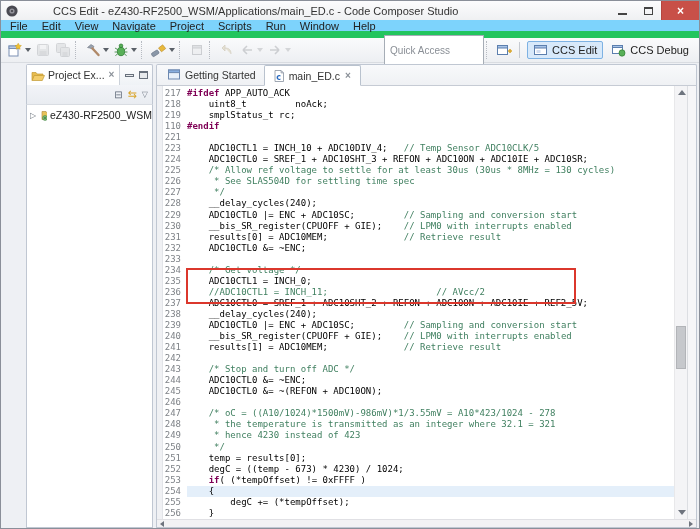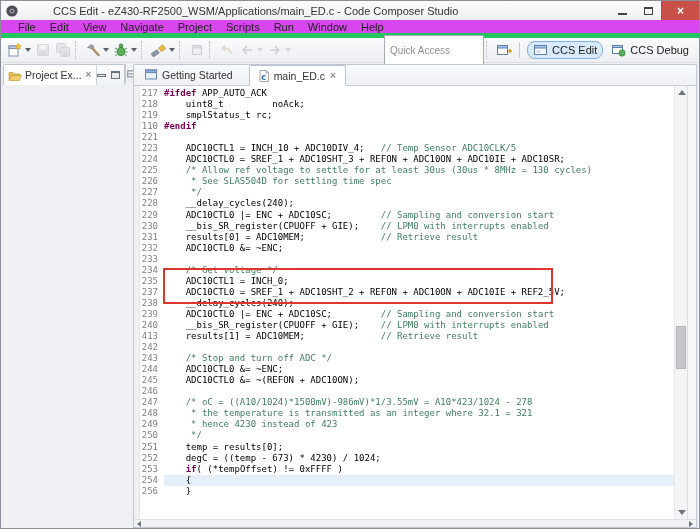--- a/index.html
+++ b/index.html
@@ -18,65 +18,65 @@
   .app-icon{width:14px;height:14px;flex:none;}
   .title-text{position:absolute;left:52px;right:110px;text-align:left;font-size:11px;color:#333;
     white-space:nowrap;overflow:hidden;}
   .win-controls{margin-left:auto;display:flex;height:19px;}
   .wc{width:26px;height:19px;display:flex;align-items:center;justify-content:center;}
   .wc-min span{display:block;width:9px;height:0;border-bottom:2px solid #444;margin-top:6px;}
   .wc-max span{display:block;width:9px;height:8px;border:1px solid #444;border-top:2px solid #444;}
   .wc-close{width:38px;background:var(--close-button-red,#c85048);border-left:1px solid #b4463e;}
   .wc-close span{color:#fff;font-size:12px;font-weight:bold;line-height:1;}
   
-  .menubar{height:18px;flex:none;display:flex;align-items:center;background:#d946ef;
-    border-bottom:5px solid #22c55e;font-size:11px;color:#222;padding-left:10px;}
+  .menubar{height:18px;flex:none;display:flex;align-items:center;background:#7dd3fc;
+    border-bottom:7px solid #22c55e;font-size:11px;color:#222;padding-left:2px;}
   .menu-item{padding:2px 7px;cursor:default;}
   
   .toolbar{height:25px;flex:none;display:flex;align-items:center;
     background:linear-gradient(#fafbfc,#edeff2);border-bottom:1px solid #d9dce1;padding:0 4px;}
   .tbtn{height:20px;display:flex;align-items:center;justify-content:center;padding:0 2px;border-radius:2px;}
   .caret{width:0;height:0;border-left:3px solid transparent;border-right:3px solid transparent;
     border-top:4px solid #5a6068;margin-left:2px;}
   .caret.dim{border-top-color:#aab0b8;}
   .tsep{width:5px;height:18px;border-left:1px dotted #b7bbc2;margin:0 3px 0 2px;}
   .dim-ic{opacity:.45;filter:grayscale(60%);}
   .toolbar-right{margin-left:auto;display:flex;align-items:center;}
   .qa-input{width:100px;height:31px;border:1px solid #a6adb6;font-size:10px;padding:1px 5px;
     font-family:"Liberation Sans",sans-serif;color:#444;background:#fff;}
   .qa-input::placeholder{color:#8a8f96;}
   .persp{display:flex;align-items:center;gap:4px;font-size:11px;color:#222;
-    padding:1px 5px;border:1px solid transparent;border-radius:8px;margin-left:2px;}
+    padding:1px 5px;border:1px solid transparent;border-radius:2px;margin-left:2px;}
   .persp.active{background:var(--ccs-edit-active-bg,#d8e9fa);border-color:var(--ccs-edit-active-border,#7eb2e3);}
   .vbar-sep{width:1px;height:16px;background:#c6cad1;margin:0 5px;}
   
   .main{flex:1;display:flex;padding:1px 2px 0 2px;min-height:0;}
   
-  .explorer{width:127px;flex:none;display:flex;}
+  .explorer{width:127px;flex:none;display:flex;flex-direction:column;margin-left:23px;}
   .ex-header{height:21px;flex:none;display:flex;align-items:stretch;
     background:linear-gradient(#fdfdfe,#eff2f6);border:1px solid #c0c7d2;border-bottom:none;
     border-radius:2px 2px 0 0;}
   .ex-tab{display:flex;align-items:center;gap:3px;background:#fff;padding:0 4px;
     border-right:1px solid #ccd2da;font-size:10.5px;color:#333;white-space:nowrap;}
   .tab-close{color:#8a9098;font-weight:bold;font-size:10px;line-height:1;padding:0 1px;}
   .ex-minmax{margin-left:auto;display:flex;align-items:center;gap:5px;padding-right:4px;}
   .mm-min{width:9px;height:3px;border:1px solid #68707c;background:#e8eaed;}
   .mm-max{width:9px;height:8px;border:1px solid #68707c;border-top:2px solid #68707c;background:#e8eaed;}
   .ex-viewbar{height:19px;flex:none;display:flex;align-items:center;justify-content:flex-end;gap:5px;
     background:linear-gradient(#f2f4f8,#e9ecf1);border-left:1px solid #c0c7d2;border-right:1px solid #c0c7d2;
     padding-right:4px;font-size:10px;color:#5e6878;}
   .ex-tree{flex:1;background:#fff;border:1px solid #c0c7d2;border-top:1px solid #d8dce2;padding-top:4px;}
   .tree-item{display:flex;align-items:center;gap:3px;padding-left:3px;font-size:10.5px;color:#222;white-space:nowrap;}
   .expander{font-size:8px;color:#707880;width:8px;flex:none;}
   .sash{width:3px;flex:none;}
   
   .editor-panel{flex:1;display:flex;flex-direction:column;min-width:0;}
   .etabs{height:22px;flex:none;display:flex;align-items:flex-end;
     background:linear-gradient(#f8f9fb,#eff1f4);border:1px solid #c0c7d2;border-bottom:1px solid #c6cbd4;
-    border-radius:2px 2px 0 0;padding-left:2px;gap:8px;}
+    border-radius:2px 2px 0 0;padding-left:2px;}
   .etab{height:21px;display:flex;align-items:center;gap:4px;padding:0 8px;font-size:10.5px;color:#333;white-space:nowrap;}
   .etab.active{background:#fff;border:1px solid #b9c2ce;border-bottom:1px solid #fff;
     border-radius:2px 2px 0 0;margin-bottom:-1px;}
   .ebody{flex:1;position:relative;background:#fff;border:1px solid #c0c7d2;border-top:none;
     display:flex;min-height:0;overflow:hidden;}
   .ruler{width:6px;flex:none;background:#f0f1f4;border-right:1px solid #e2e4e8;}
   .code-area{flex:1;min-width:0;overflow:hidden;padding-top:2px;
     font-family:"DejaVu Sans Mono","Liberation Mono",monospace;font-size:9px;}
   .crow{display:flex;height:11.05px;line-height:11.1px;white-space:pre;}
   .ln{width:24px;flex:none;text-align:right;padding-right:6px;color:#7e8287;}
@@ -314,38 +314,40 @@
             <div class="crow"><span class="ln">226</span><span class="cd"><span class="cm">     * See SLAS504D for settling time spec</span></span></div>
             <div class="crow"><span class="ln">227</span><span class="cd"><span class="cm">     */</span></span></div>
             <div class="crow"><span class="ln">228</span><span class="cd"><span>    __delay_cycles(240);</span></span></div>
             <div class="crow"><span class="ln">229</span><span class="cd"><span>    ADC10CTL0 |= ENC + ADC10SC;         </span><span class="cm">// Sampling and conversion start</span></span></div>
             <div class="crow"><span class="ln">230</span><span class="cd"><span>    __bis_SR_register(CPUOFF + GIE);    </span><span class="cm">// LPM0 with interrupts enabled</span></span></div>
             <div class="crow"><span class="ln">231</span><span class="cd"><span>    results[0] = ADC10MEM;              </span><span class="cm">// Retrieve result</span></span></div>
             <div class="crow"><span class="ln">232</span><span class="cd"><span>    ADC10CTL0 &amp;= ~ENC;</span></span></div>
             <div class="crow"><span class="ln">233</span><span class="cd"></span></div>
             <div class="crow"><span class="ln">234</span><span class="cd"><span class="cm">    /* Get voltage */</span></span></div>
             <div class="crow"><span class="ln">235</span><span class="cd"><span>    ADC10CTL1 = INCH_0;</span></span></div>
+            <div class="crow"><span class="ln">236</span><span class="cd"><span class="cm">    //ADC10CTL1 = INCH_11;                    // AVcc/2</span></span></div>
             <div class="crow"><span class="ln">237</span><span class="cd"><span>    ADC10CTL0 = SREF_1 + ADC10SHT_2 + REFON + ADC10ON + ADC10IE + REF2_5V;</span></span></div>
             <div class="crow"><span class="ln">238</span><span class="cd"><span>    __delay_cycles(240);</span></span></div>
             <div class="crow"><span class="ln">239</span><span class="cd"><span>    ADC10CTL0 |= ENC + ADC10SC;         </span><span class="cm">// Sampling and conversion start</span></span></div>
             <div class="crow"><span class="ln">240</span><span class="cd"><span>    __bis_SR_register(CPUOFF + GIE);    </span><span class="cm">// LPM0 with interrupts enabled</span></span></div>
-            <div class="crow"><span class="ln">413</span><span class="cd"><span>    results[1] = ADC10MEM;              </span><span class="cm">// Retrieve result</span></span></div>
+            <div class="crow"><span class="ln">241</span><span class="cd"><span>    results[1] = ADC10MEM;              </span><span class="cm">// Retrieve result</span></span></div>
             <div class="crow"><span class="ln">242</span><span class="cd"></span></div>
             <div class="crow"><span class="ln">243</span><span class="cd"><span class="cm">    /* Stop and turn off ADC */</span></span></div>
             <div class="crow"><span class="ln">244</span><span class="cd"><span>    ADC10CTL0 &amp;= ~ENC;</span></span></div>
             <div class="crow"><span class="ln">245</span><span class="cd"><span>    ADC10CTL0 &amp;= ~(REFON + ADC10ON);</span></span></div>
             <div class="crow"><span class="ln">246</span><span class="cd"></span></div>
             <div class="crow"><span class="ln">247</span><span class="cd"><span class="cm">    /* oC = ((A10/1024)*1500mV)-986mV)*1/3.55mV = A10*423/1024 - 278</span></span></div>
             <div class="crow"><span class="ln">248</span><span class="cd"><span class="cm">     * the temperature is transmitted as an integer where 32.1 = 321</span></span></div>
             <div class="crow"><span class="ln">249</span><span class="cd"><span class="cm">     * hence 4230 instead of 423</span></span></div>
             <div class="crow"><span class="ln">250</span><span class="cd"><span class="cm">     */</span></span></div>
             <div class="crow"><span class="ln">251</span><span class="cd"><span>    temp = results[0];</span></span></div>
             <div class="crow"><span class="ln">252</span><span class="cd"><span>    degC = ((temp - 673) * 4230) / 1024;</span></span></div>
             <div class="crow"><span class="ln">253</span><span class="cd"><span>    </span><span class="kw">if</span><span>( (*tempOffset) != 0xFFFF )</span></span></div>
             <div class="crow hl"><span class="ln">254</span><span class="cd"><span>    {</span></span></div>
+            <div class="crow"><span class="ln">255</span><span class="cd"><span>        degC += (*tempOffset);</span></span></div>
             <div class="crow"><span class="ln">256</span><span class="cd"><span>    }</span></span></div>
           </div>
         <div class="vscroll">
           <span class="sb-up"></span>
           <span class="sb-thumb"></span>
           <span class="sb-down"></span>
         </div>
         <div class="overview"></div>
         <div class="redbox"></div>
         <div class="hscroll">

